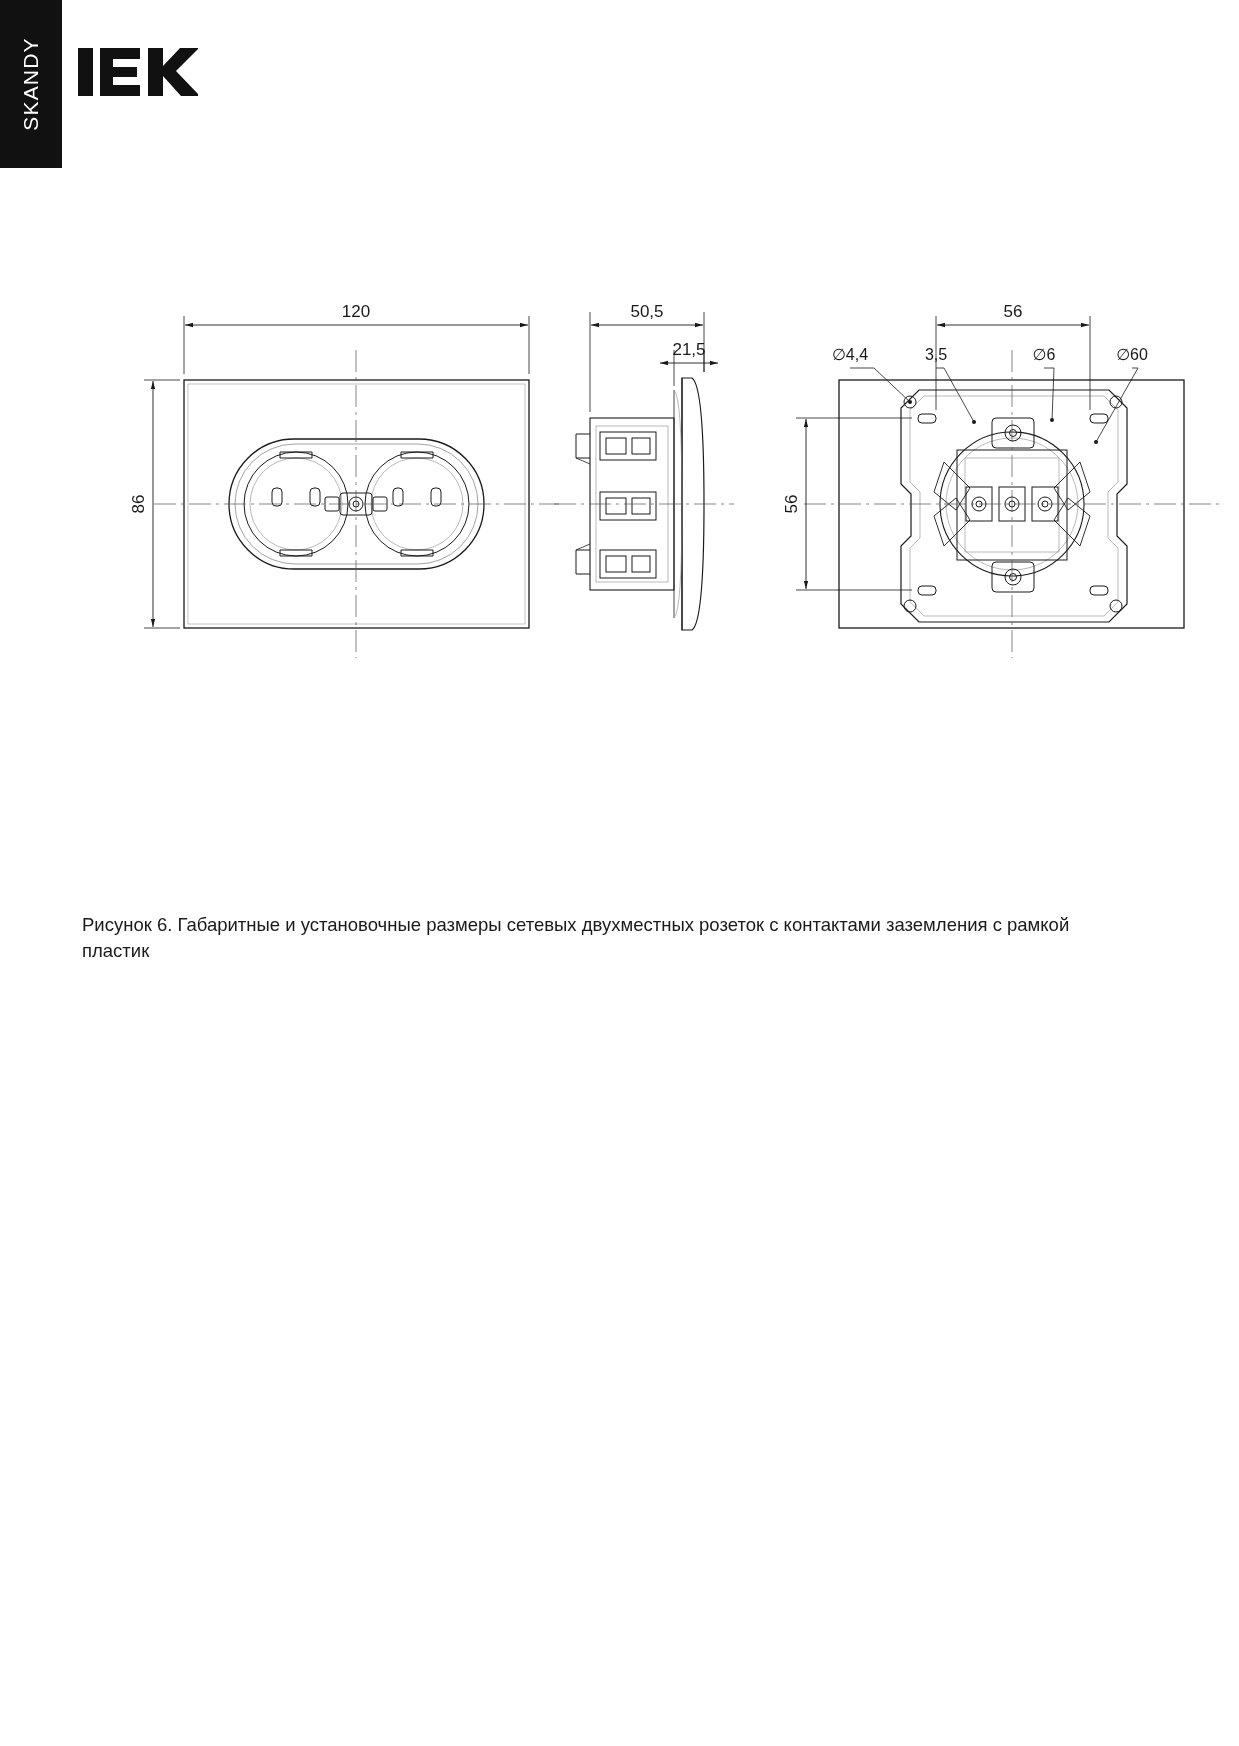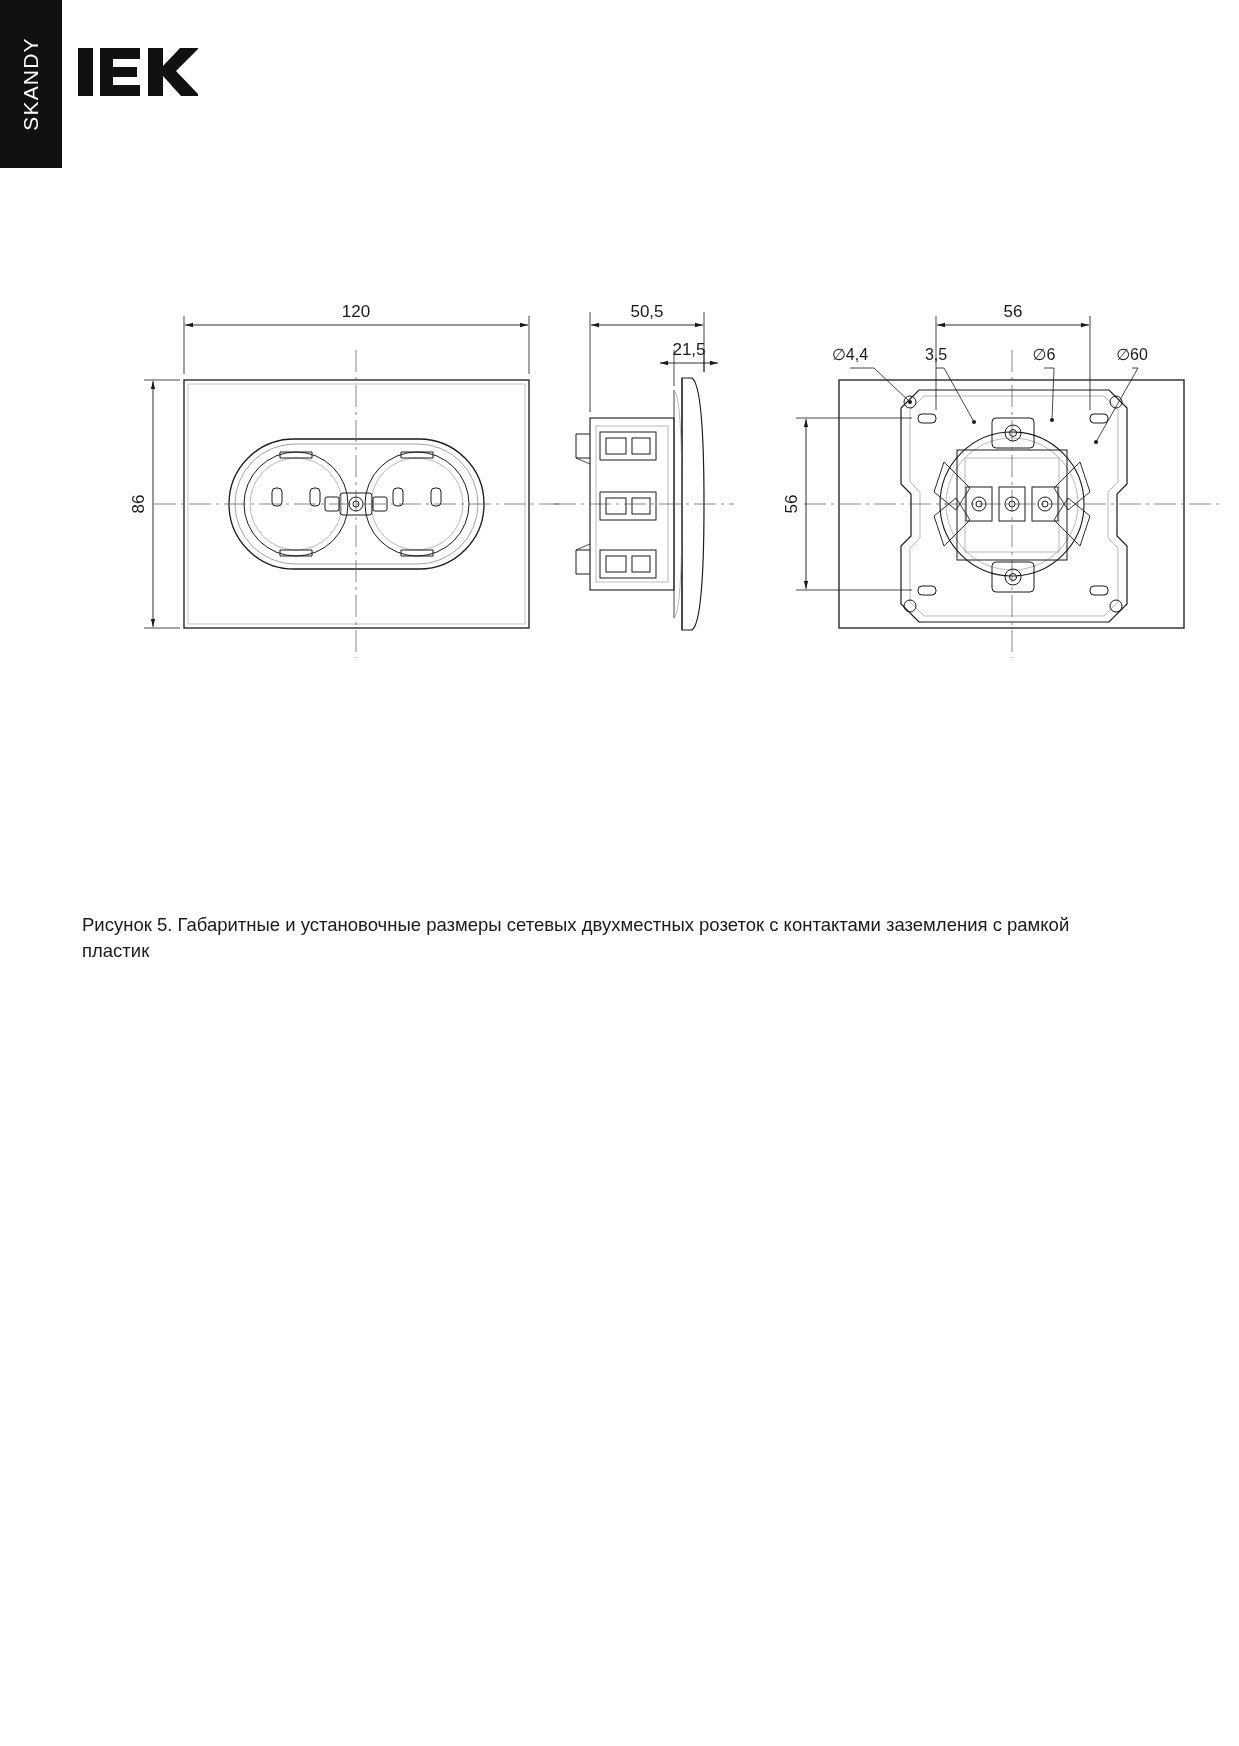--- a/index.html
+++ b/index.html
@@ -292,13 +292,13 @@
       <path d="M1088 118 L1094 118 L1052 192" stroke-width="0.8"></path>
       <circle cx="1052" cy="192" r="2" fill="#1a1a1a" stroke="none"></circle>
       <text x="1088" y="110" font-size="16" fill="#1a1a1a" text-anchor="middle" stroke="none" font-family="Liberation Sans, sans-serif">∅60</text>
     </g>
   </g>
 
   </g>
 </svg>
 </div>
 
-<div class="caption">Рисунок 5. Габаритные и установочные размеры сетевых двухместных розеток с контактами заземления с рамкой пластик</div>
+<div class="caption">Рисунок 6. Габаритные и установочные размеры сетевых двухместных розеток с контактами заземления с рамкой пластик</div>
 
 </body></html>

